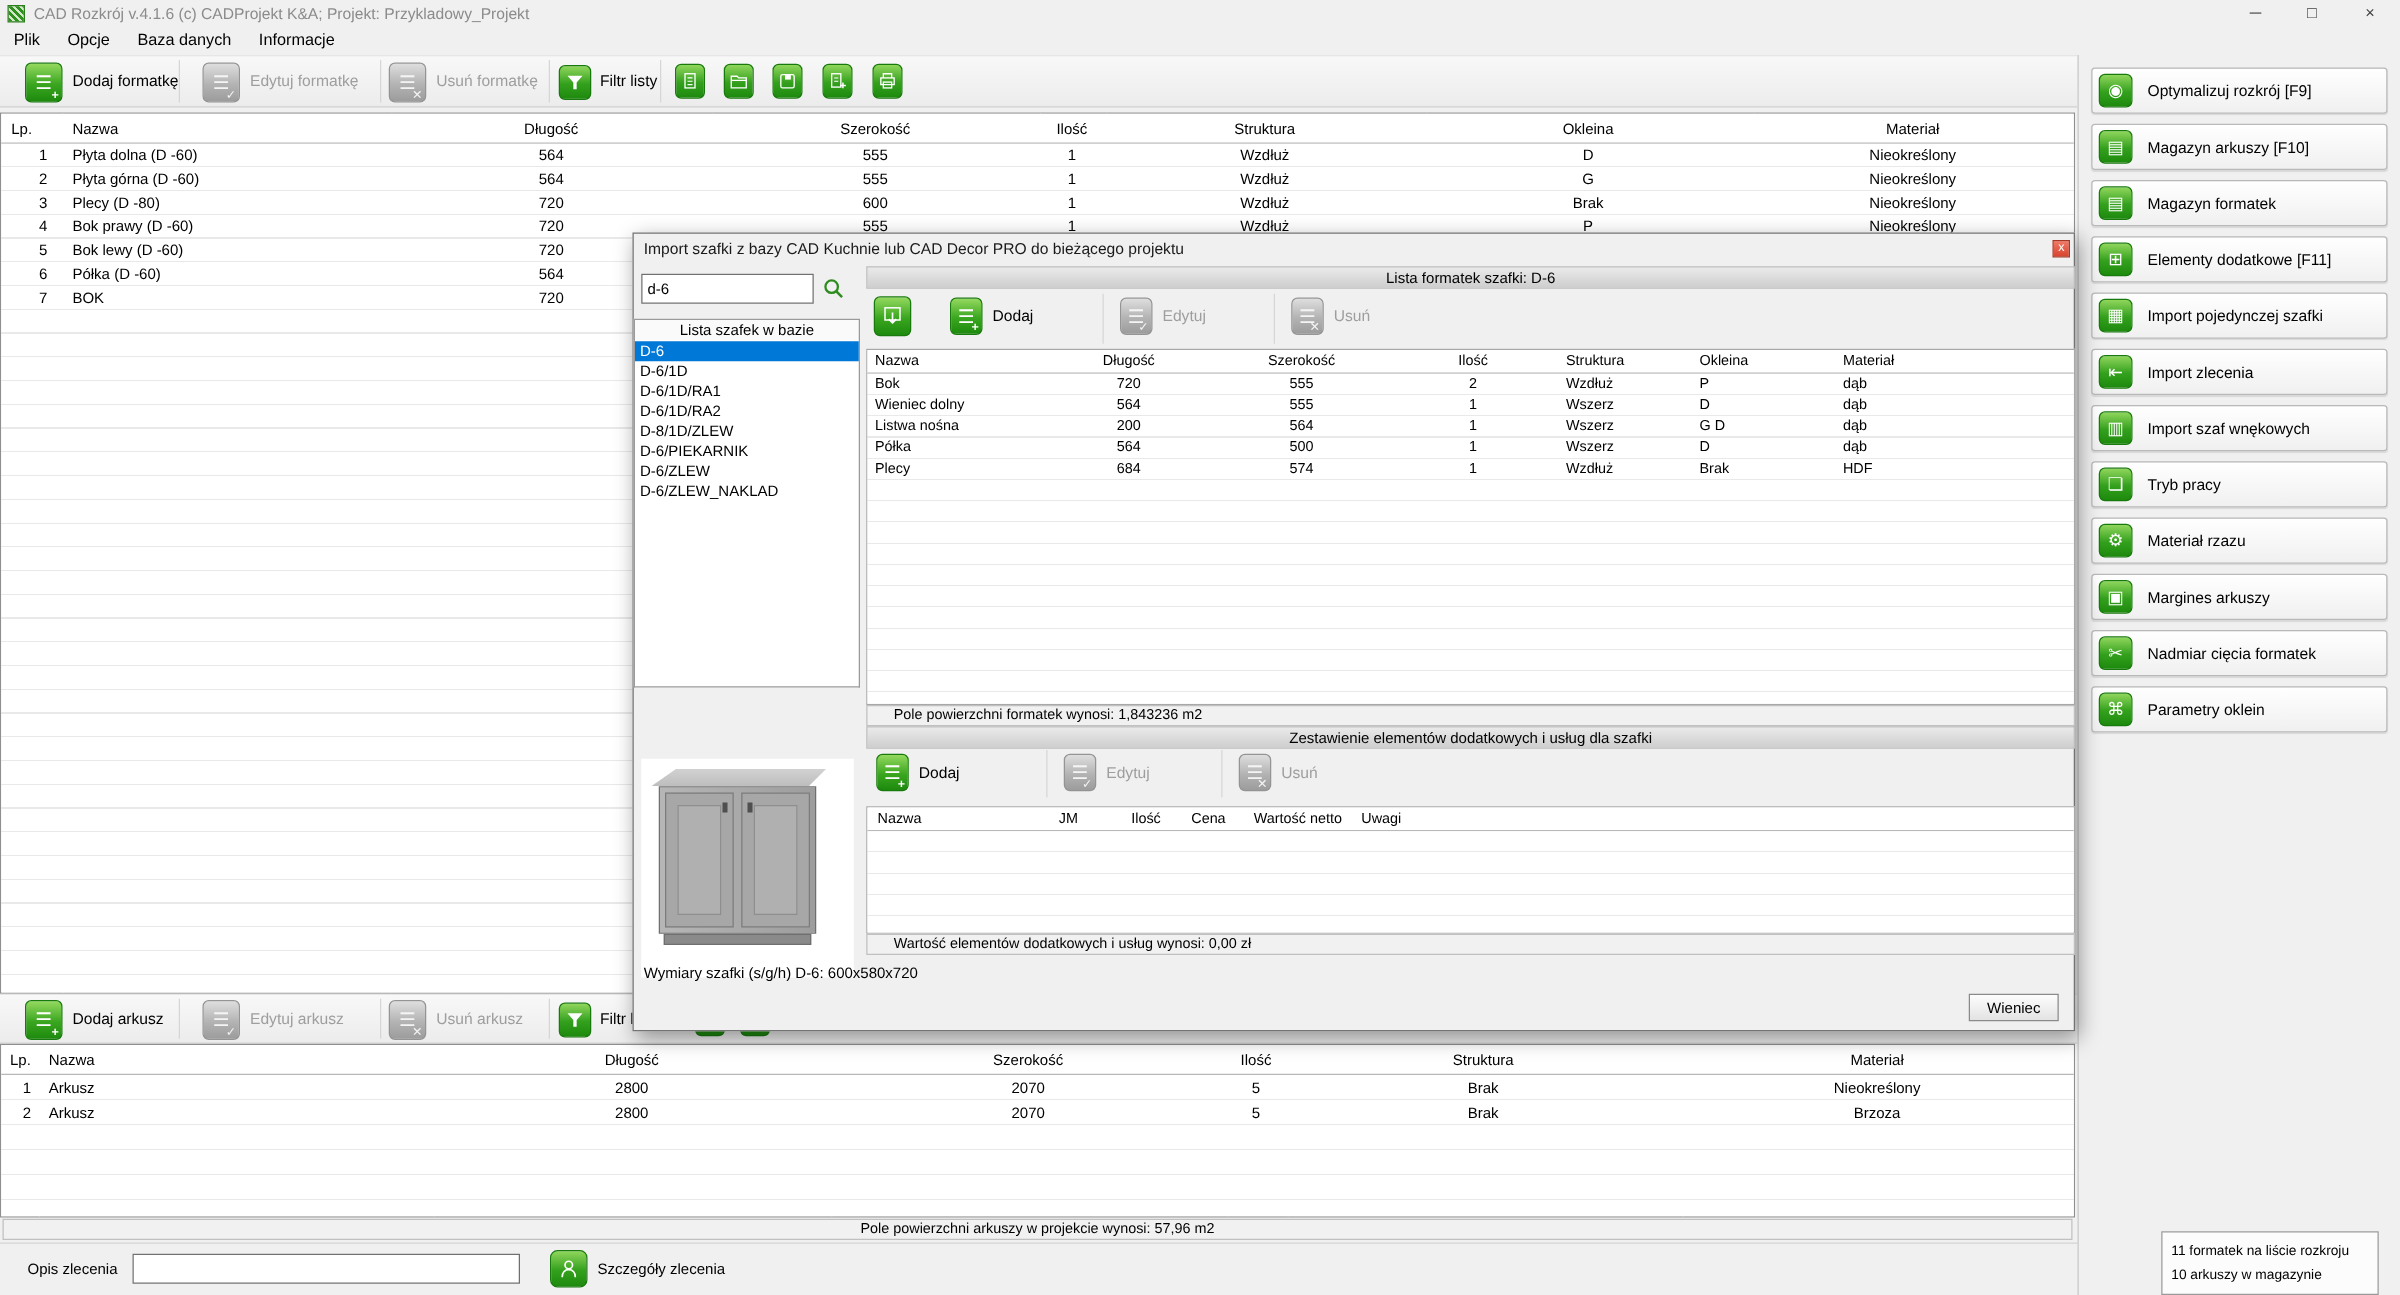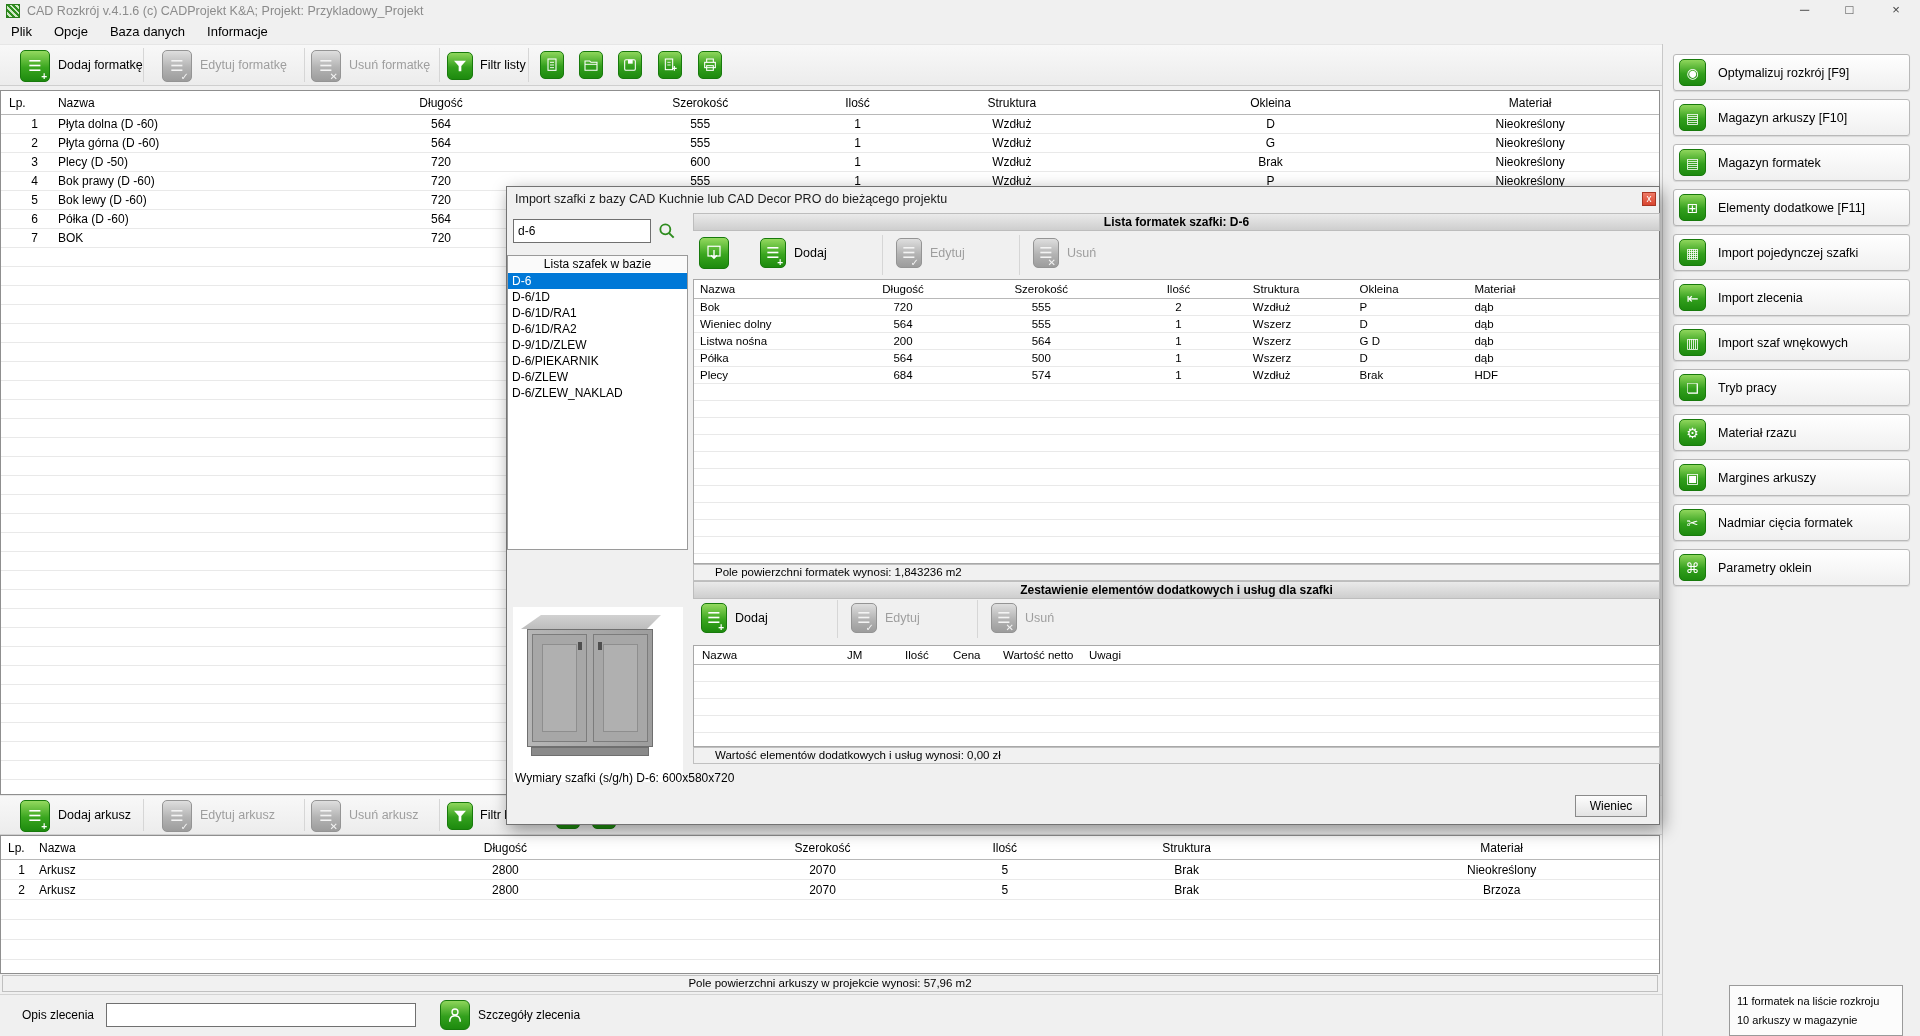--- a/index.html
+++ b/index.html
@@ -42,21 +42,21 @@
 .h24 .cl{line-height:24px;height:24px}
 .trow20 .cl{line-height:20px;height:20px}
 .trow17 .cl,.h19 .cl{line-height:17px;height:17px;font-size:11.5px}
 .h19 .cl{line-height:19px;height:19px}
 .m0{width:49px;text-align:right;padding-right:12px}.m1{width:263px;padding-left:8px}.m2{width:257px;text-align:center}.m3{width:262px;text-align:center}.m4{width:53px;text-align:center}.m5{width:256px;text-align:center}.m6{width:262px;text-align:center}.m7{width:258px;text-align:center}
 .thead .m0{text-align:left;padding-left:8px;padding-right:0}
 .a0{width:30px;text-align:right;padding-right:6px}.a1{width:316px;padding-left:8px}.a2{width:318px;text-align:center}.a3{width:317px;text-align:center}.a4{width:48px;text-align:center}.a5{width:316px;text-align:center}.a6{width:315px;text-align:center}
 .thead .a0{text-align:left;padding-left:7px;padding-right:0}
 .d0{width:140px;padding-left:6px}.d1{width:139px;text-align:center}.d2{width:138px;text-align:center}.d3{width:137px;text-align:center}.d4{width:107px;padding-left:6px}.d5{width:115px;padding-left:6px}.d6{width:191px;padding-left:6px}
 
-.gbar{position:absolute;height:18px;background:linear-gradient(#eaeaea,#cecece);border:1px solid #bdbdbd;font-weight:bold;font-size:12px;text-align:center;line-height:16px}
+.gbar{position:absolute;height:18px;background:linear-gradient(#eaeaea,#cecece);border:1px solid #bdbdbd;font-weight:normal;font-size:12px;text-align:center;line-height:16px}
 .notebar{position:absolute;height:17px;background:#f1f1f1;border:1px solid #c0c0c0;font-size:11.5px;line-height:15px;padding-left:21px;white-space:nowrap}
 
 #dialog{left:506px;top:186px;width:1154px;height:639px;background:#f0f0f0;border:1px solid #737373;box-shadow:3px 5px 16px rgba(0,0,0,.4);z-index:20}
 .dtitle{position:absolute;left:8px;top:5px;font-size:12.5px;color:#1a1a1a;white-space:nowrap}
 .dclose{position:absolute;left:1135px;top:5px;width:14px;height:14px;background:linear-gradient(#ef7a66,#d8442f);border:1px solid #a93523;color:#fff;font-size:10px;line-height:12px;text-align:center}
 .sinput{position:absolute;border:1px solid #707070;background:#fff;font-size:12px;padding:0 4px;font-family:inherit}
 .lheader{position:absolute;left:0;top:68px;width:181px;height:18px;background:#fafafa;border:1px solid #9a9a9a;text-align:center;font-size:12px;line-height:16px}
 .listbox{position:absolute;left:0;top:85px;width:181px;height:278px;background:#fff;border:1px solid #9a9a9a;border-top:none;padding-top:1px}
 .litem{height:16px;line-height:16px;font-size:12px;padding-left:4px;white-space:nowrap;overflow:hidden}
 .sel{background:#0078d7;color:#fff}
@@ -219,21 +219,21 @@
         <span class="cl m1">Płyta górna (D -60)</span>
         <span class="cl m2">564</span>
         <span class="cl m3">555</span>
         <span class="cl m4">1</span>
         <span class="cl m5">Wzdłuż</span>
         <span class="cl m6">G</span>
         <span class="cl m7">Nieokreślony</span>
     </div>
     <div class="trow">
       <span class="cl m0">3</span>
-        <span class="cl m1">Plecy (D -50)</span>
+        <span class="cl m1">Plecy (D -80)</span>
         <span class="cl m2">720</span>
         <span class="cl m3">600</span>
         <span class="cl m4">1</span>
         <span class="cl m5">Wzdłuż</span>
         <span class="cl m6">Brak</span>
         <span class="cl m7">Nieokreślony</span>
     </div>
     <div class="trow">
       <span class="cl m0">4</span>
         <span class="cl m1">Bok prawy (D -60)</span>
@@ -420,21 +420,21 @@
   <span class="abs" style="left:150px;top:34px;width:20px;height:20px"><svg viewBox="0 0 24 24" width="20" height="20">
         <use href="#ic-search"></use>
       </svg></span>
 
   <div class="lheader">Lista szafek w bazie</div>
   <div class="listbox">
     <div class="litem sel">D-6</div>
     <div class="litem">D-6/1D</div>
     <div class="litem">D-6/1D/RA1</div>
     <div class="litem">D-6/1D/RA2</div>
-    <div class="litem">D-9/1D/ZLEW</div>
+    <div class="litem">D-8/1D/ZLEW</div>
     <div class="litem">D-6/PIEKARNIK</div>
     <div class="litem">D-6/ZLEW</div>
     <div class="litem">D-6/ZLEW_NAKLAD</div>
   </div>
 
   <div class="cabpanel">
     <div class="cab-top"></div>
     <div class="cab-body">
       <div class="cab-door" style="left:4px">
           <div class="cab-inner"></div>

